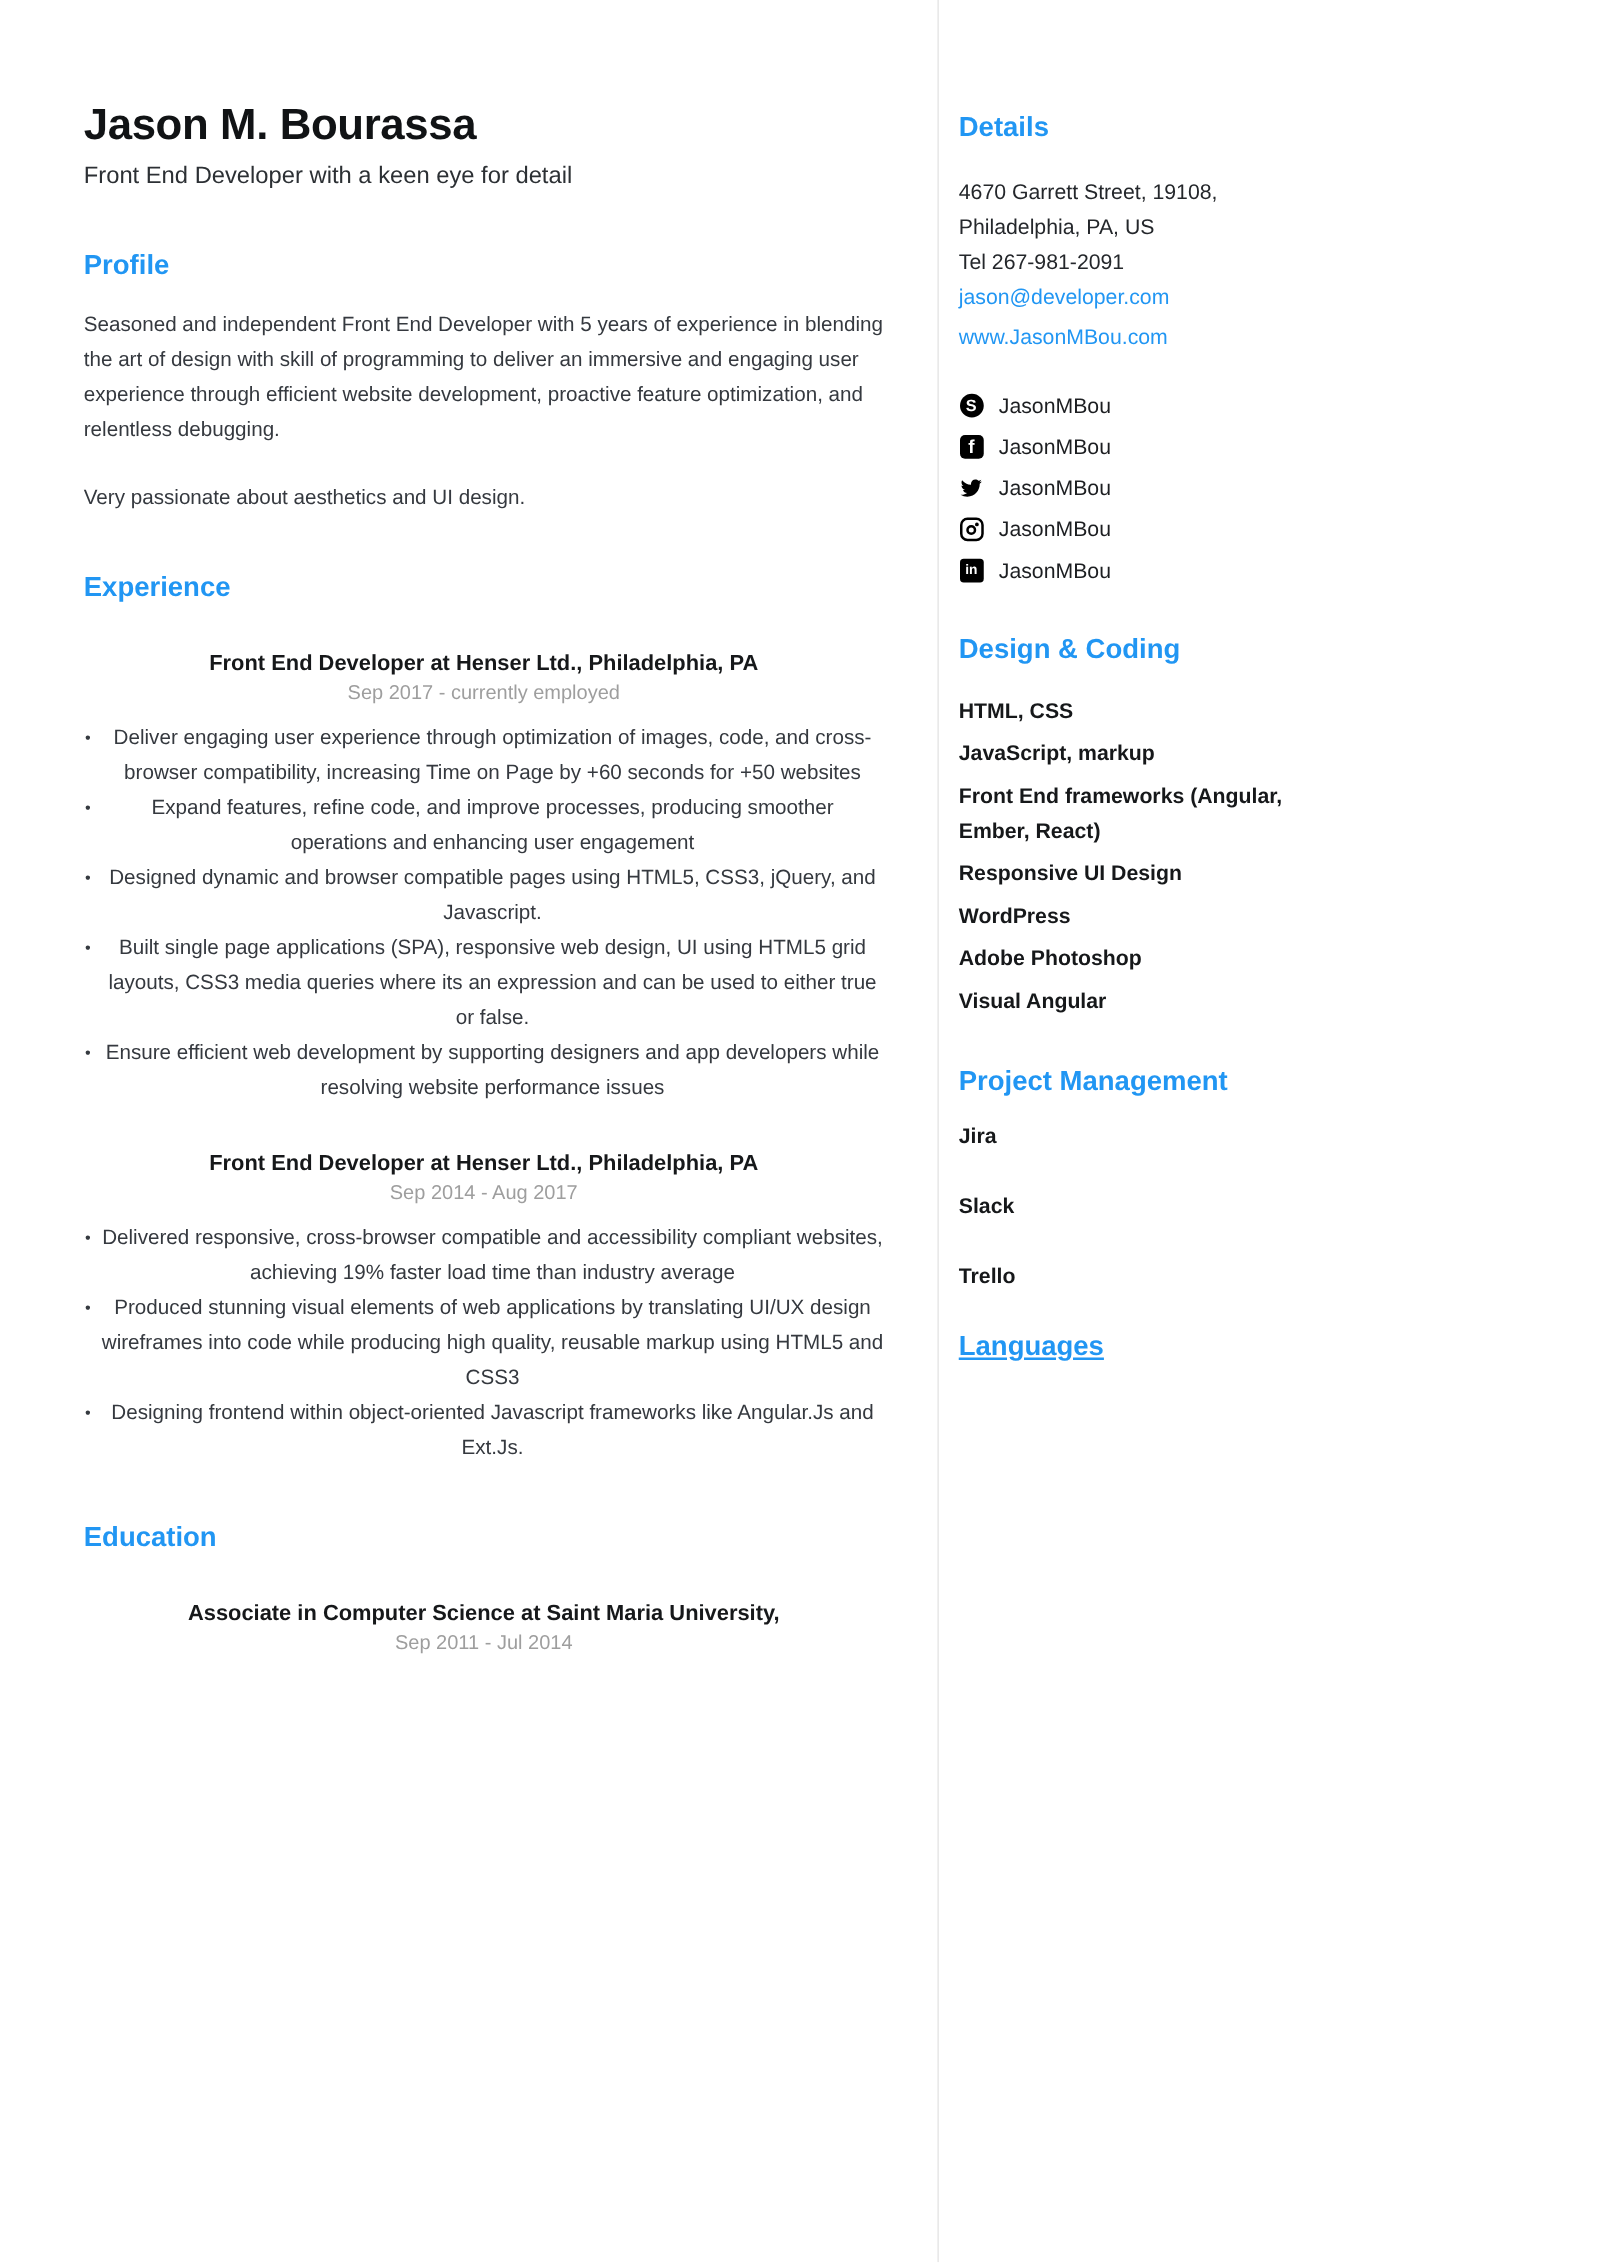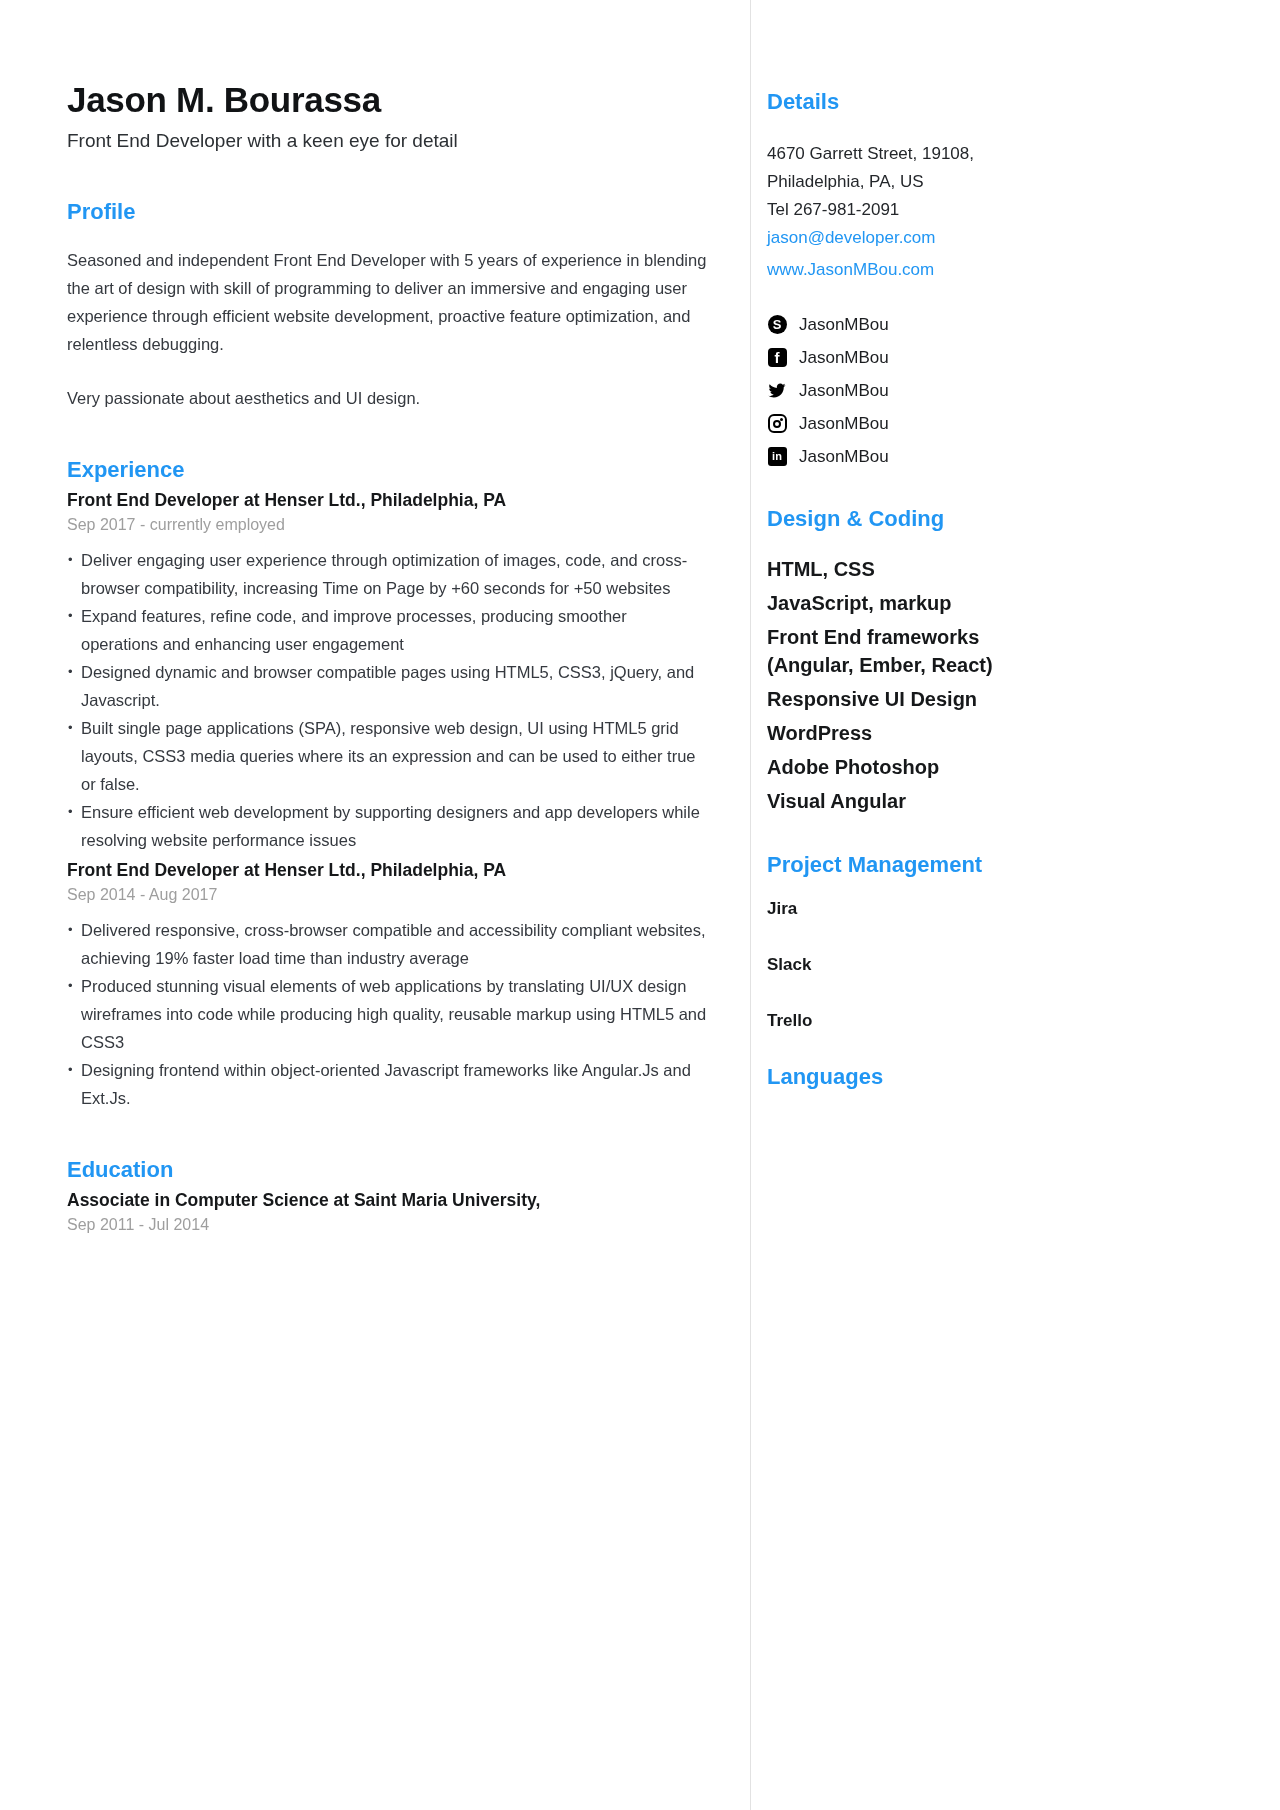--- a/index.html
+++ b/index.html
@@ -9,49 +9,49 @@
 
   
   .main { width: 753px; padding: 78px 0 0 67px; }
   .main-inner { width: 640px; }
   .name { font-size: 35px; font-weight: 700; color: #111315; line-height: 44px; letter-spacing: -0.3px; }
   .tagline { font-size: 19px; color: #2c3034; line-height: 26px; margin-top: 6px; }
   .sec-heading { font-size: 22px; font-weight: 700; color: #2196f3; line-height: 28px; }
   .mt-sec { margin-top: 44px; }
   .para { font-size: 16.5px; color: #35393f; line-height: 28px; margin-top: 20px; }
   .para + .para { margin-top: 26px; }
-  .job { margin-top: 4px; }
+  .job { margin-top: 34px; text-align: center; }
   .job-title, .degree-title { font-size: 17.5px; font-weight: 700; color: #16181a; line-height: 24px; }
   .dates { font-size: 16px; color: #9e9e9e; line-height: 22px; margin-top: 2px; }
   ul.bullets { list-style: none; margin-top: 10px; }
   ul.bullets li { position: relative; padding-left: 14px; font-size: 16.5px; color: #35393f; line-height: 28px; }
   ul.bullets li::before { content: "\2022"; position: absolute; left: 1px; top: 0; font-size: 13px; color: #35393f; }
 
   
   .aside { flex: 1; border-left: 1px solid #e2e2e2; padding: 88px 0 0 16px; }
   .aside-inner { width: 285px; }
   .addr { margin-top: 24px; font-size: 17px; color: #24272b; line-height: 28px; }
   .link { display: block; font-size: 17px; color: #2196f3; line-height: 28px; text-decoration: none; cursor: pointer; }
   .link.site { margin-top: 4px; }
   .social { margin-top: 24px; }
   .social-row { display: flex; align-items: center; height: 33px; }
   .icon-slot { width: 20px; display: flex; justify-content: center; align-items: center; margin-right: 12px; }
   .handle { font-size: 17px; color: #1c1e21; }
 
   .skills { list-style: none; margin-top: 22px; }
-  .skills li { font-size: 20px; font-weight: 700; color: #16181a; line-height: 28px; margin-bottom: 6px; }
+  .skills li { font-size: 17px; font-weight: 700; color: #16181a; line-height: 28px; margin-bottom: 6px; }
   .pm-list { list-style: none; margin-top: 16px; }
   .pm-list li { font-size: 17px; font-weight: 700; color: #16181a; line-height: 28px; margin-bottom: 28px; }
   .langs { margin-top: 22px; }
   .lang-item { margin-bottom: 7px; }
   .lang-name { font-size: 17px; font-weight: 700; color: #16181a; line-height: 28px; }
   .lang-level { font-size: 17px; color: #24272b; line-height: 28px; }
   .mt-dc { margin-top: 32px; }
   .mt-pm { margin-top: 36px; }
-  .mt-lang { margin-top: 20px; }
+  .mt-lang { margin-top: 20px; text-decoration: underline; }
 
   
   .glyph-skype { display: inline-block; width: 19px; height: 19px; border-radius: 50%; background: #000; position: relative; }
   .glyph-skype::after { content: "S"; position: absolute; left: 0; top: 0; width: 19px; height: 19px; color: #fff; font-size: 13px; font-weight: 700; line-height: 19px; text-align: center; }
   .glyph-facebook { display: inline-block; width: 19px; height: 19px; border-radius: 4px; background: #000; position: relative; }
   .glyph-facebook::after { content: "f"; position: absolute; left: 0; top: 0; width: 19px; height: 19px; color: #fff; font-size: 15px; font-weight: 700; line-height: 19px; text-align: center; }
   .glyph-linkedin { display: inline-block; width: 19px; height: 19px; border-radius: 3px; background: #000; position: relative; }
   .glyph-linkedin::after { content: "in"; position: absolute; left: 0; top: 0; width: 19px; height: 19px; color: #fff; font-size: 11px; font-weight: 700; line-height: 18px; text-align: center; }
   .glyph-instagram { display: inline-block; width: 19px; height: 19px; border: 2px solid #000; border-radius: 6px; position: relative; }
   .glyph-instagram::before { content: ""; position: absolute; left: 3.5px; top: 3.5px; width: 4px; height: 4px; border: 2px solid #000; border-radius: 50%; }

